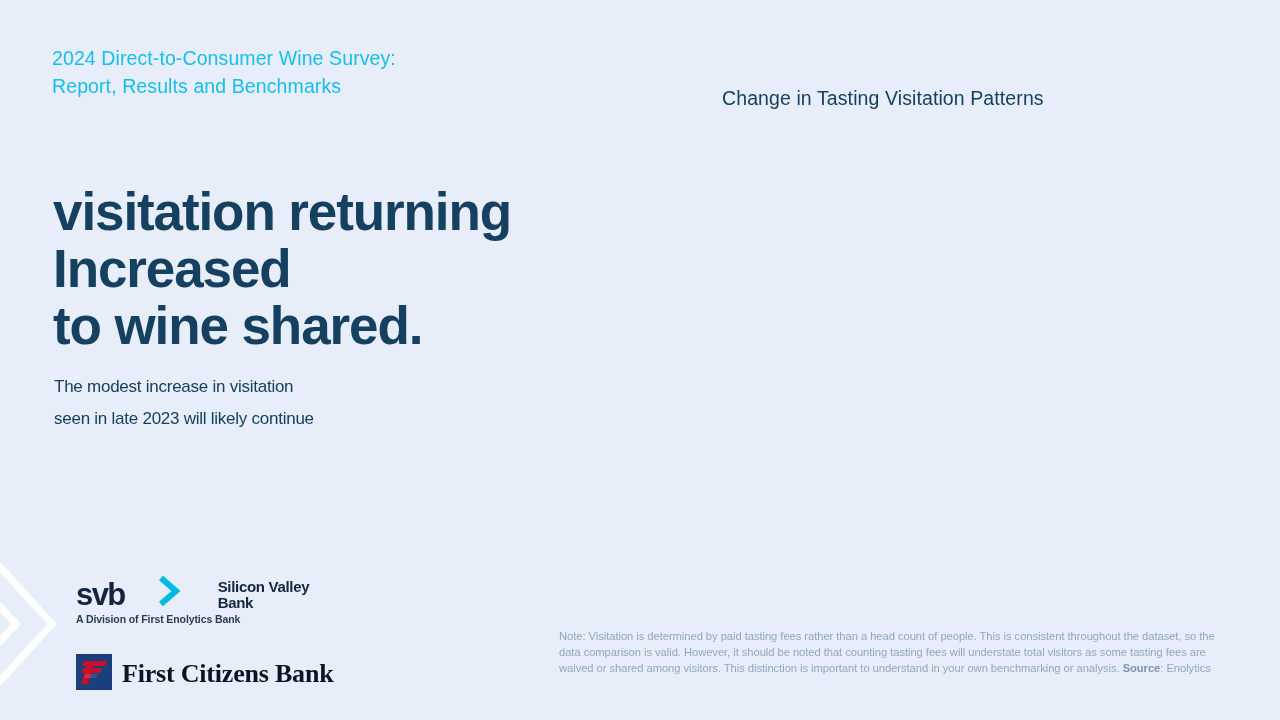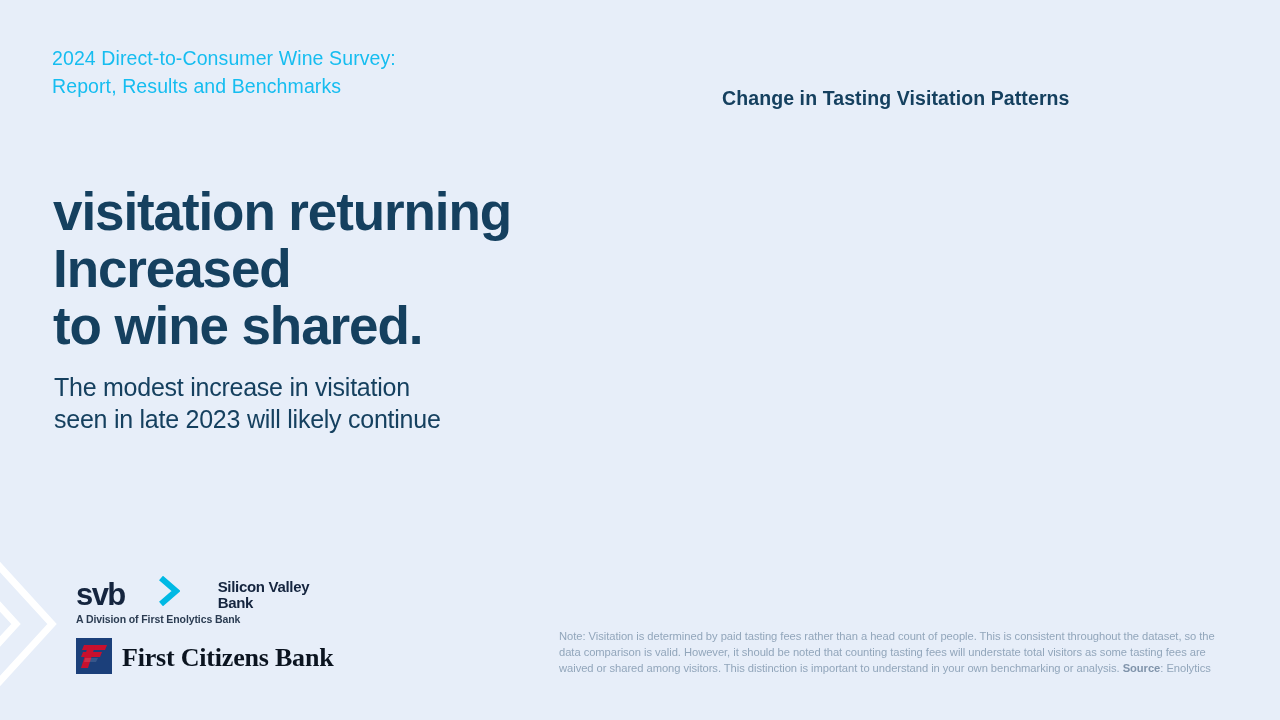--- a/index.html
+++ b/index.html
@@ -49,21 +49,21 @@
   .eyebrow .line { display: block; white-space: nowrap; }
 
   
   .slide-title {
     position: absolute;
     left: 722px;
     top: 85px;
     color: #15405f;
     font-size: 19.5px;
     line-height: 26px;
-    font-weight: 700;
+    font-weight: 400;
     letter-spacing: 0.1px;
     white-space: nowrap;
   }
 
   
   .headline {
     position: absolute;
     left: 53px;
     top: 183px;
     width: 470px;
@@ -75,21 +75,21 @@
   }
   .headline .line { display: block; white-space: nowrap; }
 
   
   .deck {
     position: absolute;
     left: 54px;
     top: 371px;
     width: 450px;
     color: #15405f;
-    font-size: 25px;
+    font-size: 17px;
     line-height: 32px;
     font-weight: 400;
     letter-spacing: -0.25px;
   }
   .deck .line { display: block; white-space: nowrap; }
 
   
   .chart-area {
     position: absolute;
     left: 540px;
@@ -137,21 +137,21 @@
     font-size: 10.5px;
     font-weight: 700;
     color: #2b3c52;
     letter-spacing: -0.1px;
     white-space: nowrap;
   }
 
   .logo-fcb {
     position: absolute;
     left: 76px;
-    top: 638px;
+    top: 654px;
     display: flex;
     align-items: center;
   }
   .fcb-mark { display: block; margin-right: 10px; }
   .fcb-words {
     font-family: "Liberation Serif", serif;
     font-size: 26px;
     font-weight: 700;
     color: #0b1420;
     letter-spacing: -0.2px;

